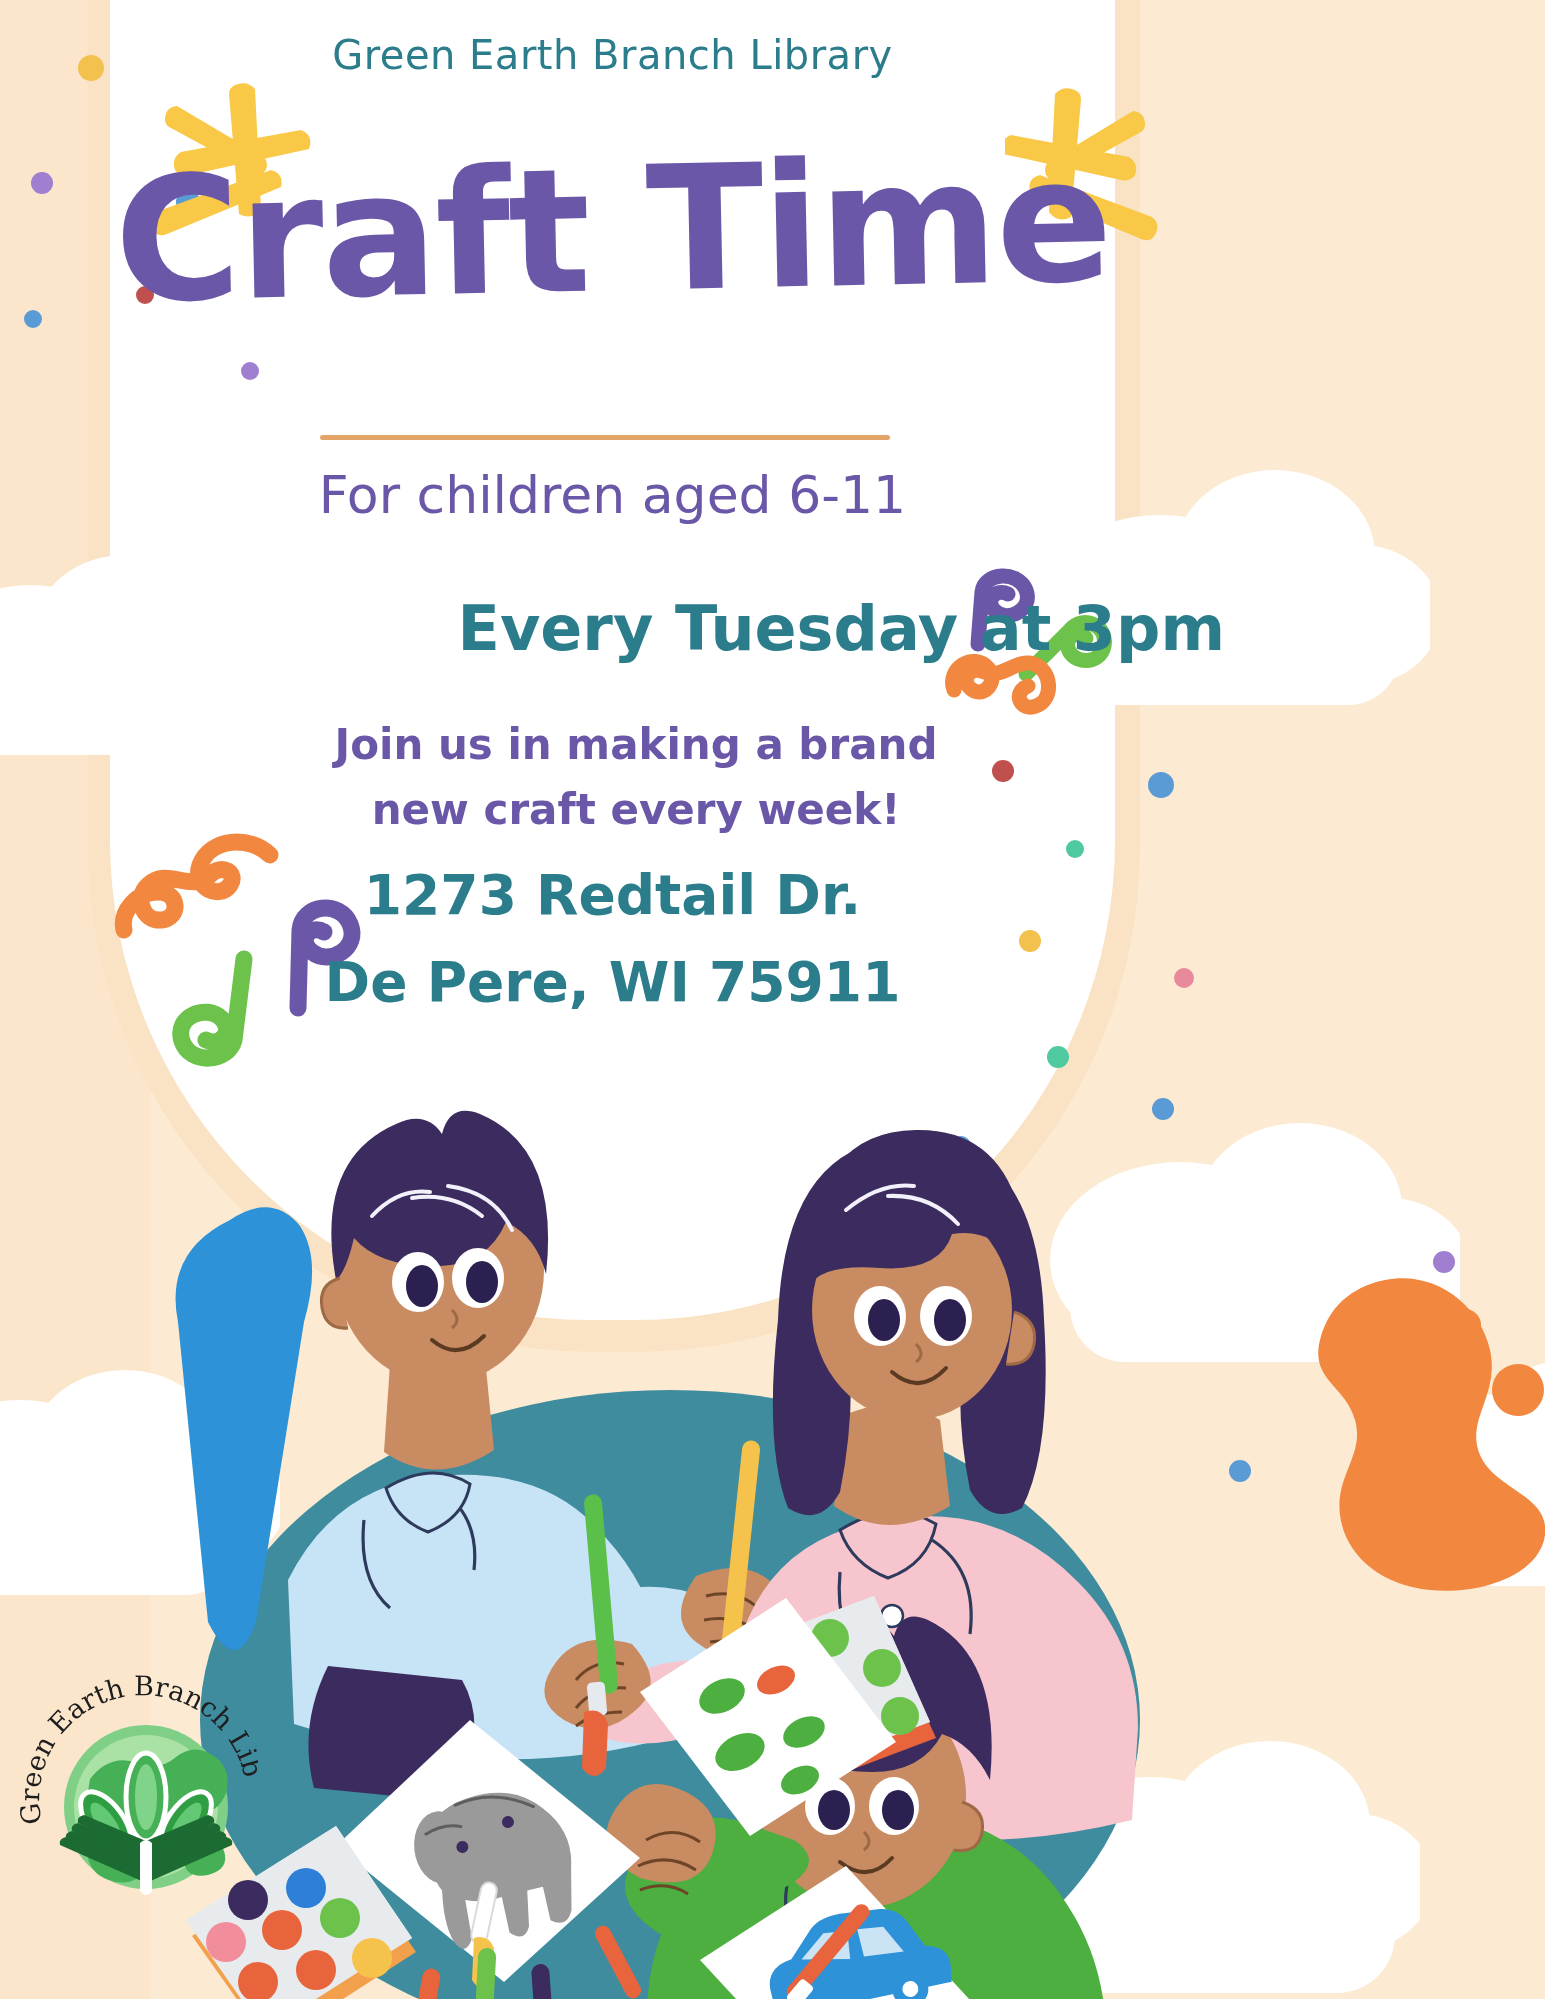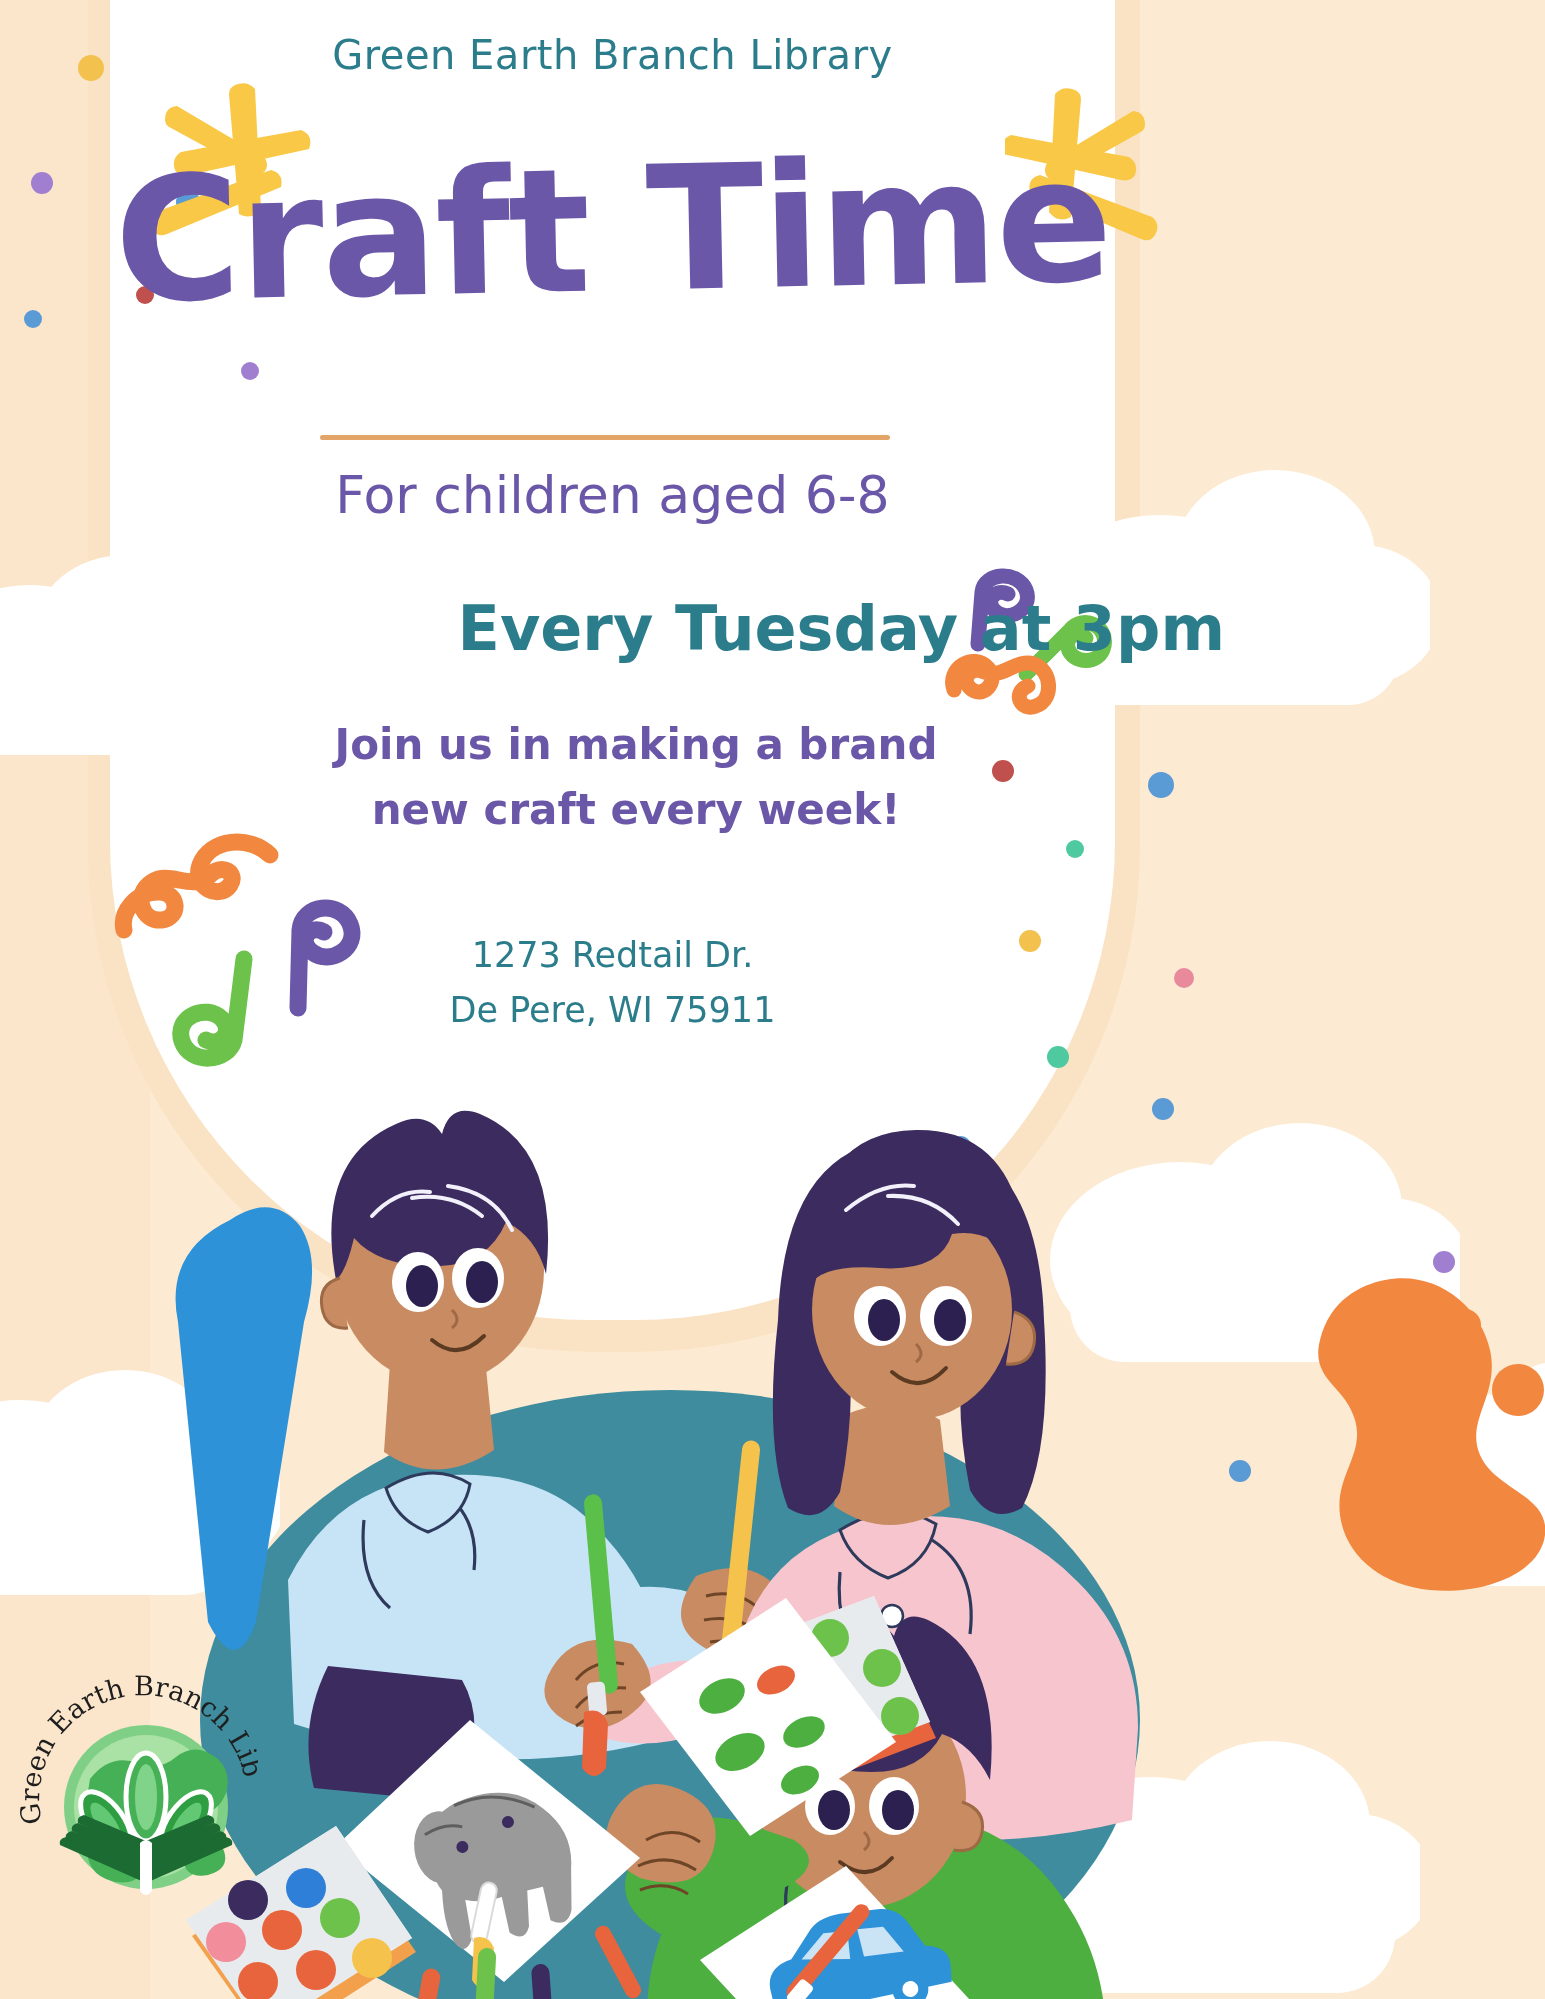--- a/index.html
+++ b/index.html
@@ -105,26 +105,27 @@
     text-align:center;
     font-family:"DejaVu Sans", sans-serif;
     font-weight:bold;
     font-size:42px;
     line-height:1.55;
     color:#6B57A8;
     padding-left:47px;
   }
 
   .address{
-    position:absolute; top:928px; left:0; width:1225px;
+    position:absolute; top:852px; left:0; width:1225px;
     text-align:center;
     font-family:"DejaVu Sans", sans-serif;
-    font-size:35px;
+    font-size:55px;
     line-height:1.58;
     color:#2C7D8C;
+    font-weight:bold;
   }
 
   
   .illu{ position:absolute; z-index:15; }
 
   
   .logo-badge{
     position:absolute; left:18px; top:1655px;
     width:235px; height:235px; z-index:40;
   }
@@ -532,21 +533,21 @@
     </svg>
   </div>
 
   <div class="content">
     <div class="branch-title">Green Earth Branch Library</div>
 
     <div class="craft-title">Craft Time</div>
 
     <div class="divider"></div>
 
-    <div class="ages">For children aged 6-8</div>
+    <div class="ages">For children aged 6-11</div>
 
     <div class="when">Every Tuesday at 3pm</div>
 
     <div class="blurb">
       <div>Join us in making a brand</div>
       <div>new craft every week!</div>
     </div>
 
     <div class="address">
       <div>1273 Redtail Dr.</div>

